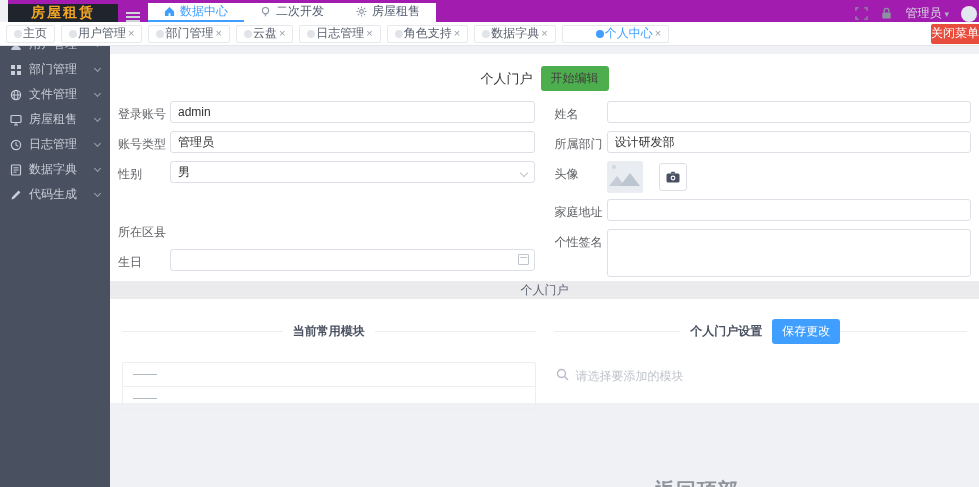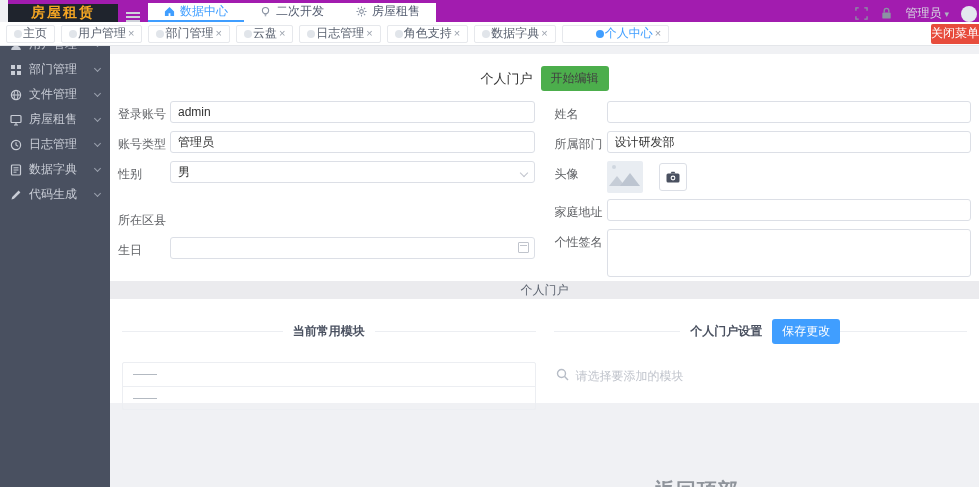--- a/index.html
+++ b/index.html
@@ -70,21 +70,21 @@
   .tinput { width:100%; height:22px; border:1px solid #dcdfe6; border-radius:3px;
     font-size:12px; color:#333; padding:0 7px; outline:none; background:#fff;
     font-family:"Liberation Sans",sans-serif; }
   .noborder .tinput { border-color:transparent; }
   .sel-chev { position:absolute; right:8px; top:9px; width:6px; height:6px;
     border-right:1px solid #c0c4cc; border-bottom:1px solid #c0c4cc; transform:rotate(45deg); }
   .cal-icon { position:absolute; right:6px; top:5px; width:11px; height:11px;
     border:1px solid #c0c4cc; border-radius:1px; }
   .cal-icon:before { content:""; position:absolute; left:1px; right:1px; top:2px;
     height:1px; background:#c0c4cc; }
-  .gap-lg { margin-top:24px;justify-content:center; }
+  .gap-lg { margin-top:36px;justify-content:center; }
   .avatar-row { margin-bottom:6px; }
   .avatar-box { width:36px; height:32px; background:#e9edf2; border-radius:2px;
     position:relative; overflow:hidden; display:inline-block; vertical-align:top; }
   .avatar-box .sun { position:absolute; left:5px; top:4px; width:4px; height:4px;
     border-radius:50%; background:#cfd6df; }
   .avatar-box .m1 { position:absolute; left:2px; bottom:7px; width:0; height:0;
     border-left:8px solid transparent; border-right:8px solid transparent;
     border-bottom:10px solid #c6cdd7; }
   .avatar-box .m2 { position:absolute; left:13px; bottom:7px; width:0; height:0;
     border-left:10px solid transparent; border-right:10px solid transparent;

